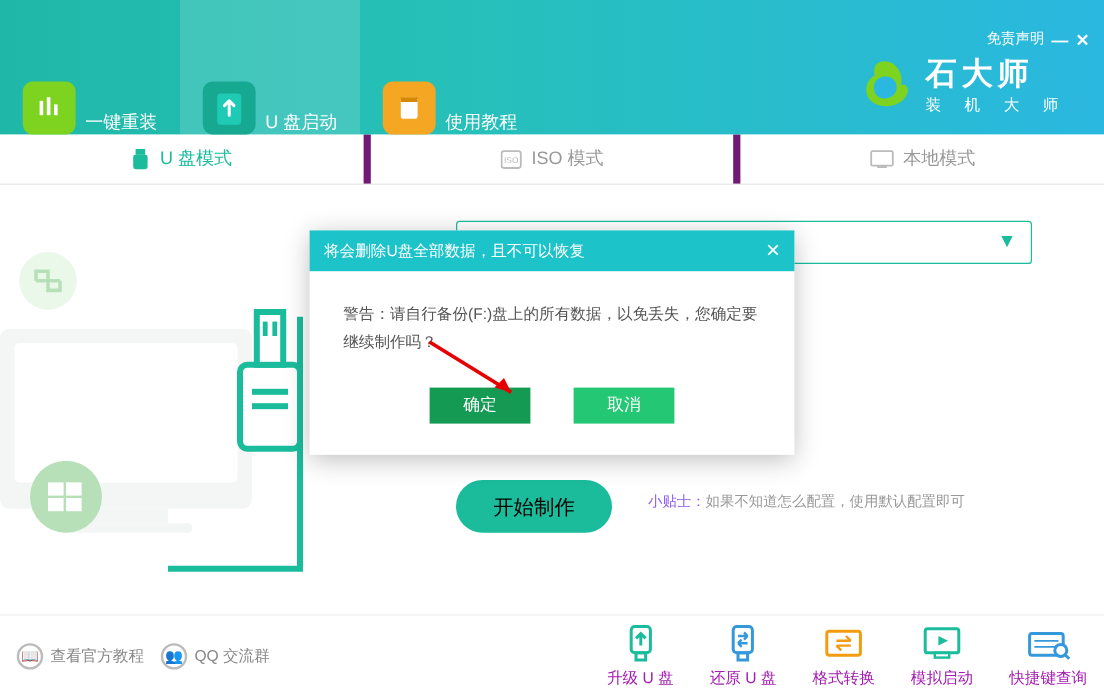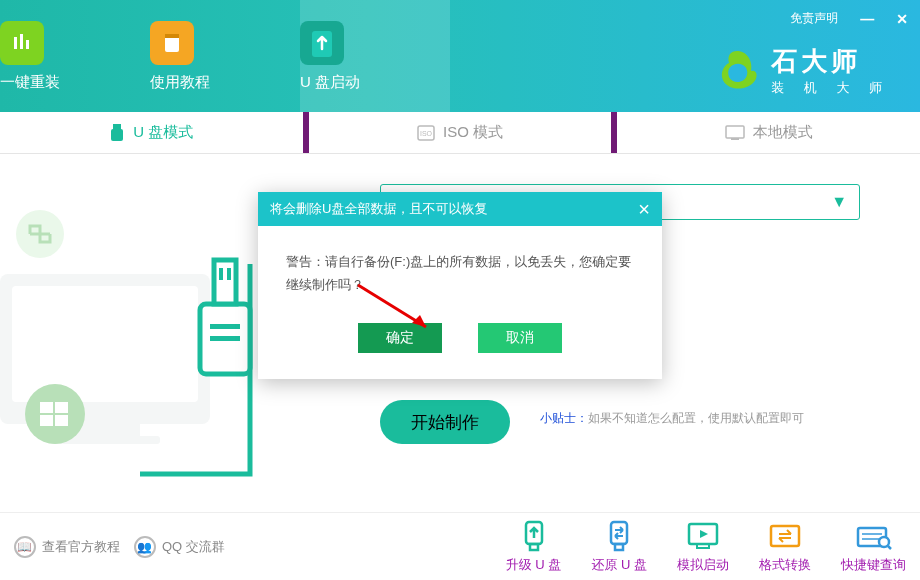--- a/index.html
+++ b/index.html
@@ -1,24 +1,24 @@
 <!DOCTYPE html>
 <html><head>
 <meta charset="utf-8">
 <style>
 * { margin: 0; padding: 0; box-sizing: border-box; font-family: "Microsoft YaHei", sans-serif; }
 body { width: 920px; height: 580px; background: #fff; position: relative; overflow: hidden; }
 
 .header { height: 112px; background: linear-gradient(90deg, #1fb8a8 0%, #26c0b8 40%, #2ab8e0 100%); display: flex; align-items: flex-start; position: relative; }
-.top-links { position: absolute; right: 12px; top: 10px; display: flex; align-items: center; gap: 22px; color: #fff; font-size: 12px; }
+.top-links { position: absolute; right: 12px; top: 24px; display: flex; align-items: center; gap: 6px; color: #fff; font-size: 12px; }
 .top-links span { cursor: pointer; }
 .win-min, .win-close { font-size: 14px; font-weight: bold; cursor: pointer; }
 
 .nav-tabs { display: flex; height: 100%; }
-.nav-tab { width: 150px; display: flex; flex-direction: column; align-items: flex-start; justify-content: center; color: #fff; font-size: 15px; cursor: pointer; gap: 8px; }
+.nav-tab { width: 150px; display: flex; flex-direction: row; align-items: flex-end; justify-content: center; color: #fff; font-size: 15px; cursor: pointer; gap: 8px; }
 .nav-tab.active { background: rgba(255,255,255,0.15); }
 .nav-icon { width: 44px; height: 44px; border-radius: 8px; display: flex; align-items: center; justify-content: center; }
 .nav-icon.green { background: #7ed321; }
 .nav-icon.orange { background: #f5a623; }
 
 .brand { position: absolute; right: 30px; top: 44px; display: flex; align-items: center; gap: 10px; }
 .brand-logo { width: 48px; height: 48px; }
 .brand-text { color: #fff; }
 .brand-title { font-size: 26px; font-weight: bold; letter-spacing: 4px; }
 .brand-sub { font-size: 13px; letter-spacing: 8px; }
@@ -29,21 +29,21 @@
 .mode-tab:last-child { border-right: none; }
 
 .content { position: relative; height: 358px; }
 .deco-left { position: absolute; left: 0; top: 30px; width: 280px; height: 320px; }
 
 .form-area { position: absolute; left: 380px; top: 30px; width: 500px; }
 .dropdown { width: 480px; height: 36px; border: 1px solid #1abc9c; border-radius: 3px; display: flex; align-items: center; justify-content: space-between; padding: 0 12px; margin-bottom: 20px; color: #555; cursor: pointer; }
 .dropdown .caret { color: #1abc9c; }
 .start-btn { width: 130px; height: 44px; background: #1abc9c; color: #000000; border: none; border-radius: 22px; font-size: 17px; cursor: pointer; position: absolute; left: 380px; top: 246px; }
 .tip { position: absolute; left: 540px; top: 256px; font-size: 12px; color: #999; }
-.tip .tip-label { color: #1d4ed8; }
+.tip .tip-label { color: #8b5cf6; }
 
 .footer { height: 68px; border-top: 1px solid #eee; display: flex; align-items: center; padding: 0 14px; justify-content: space-between; background: #fff; }
 .footer-left { display: flex; gap: 14px; }
 .footer-link { display: flex; align-items: center; gap: 6px; color: #888; font-size: 13px; cursor: pointer; }
 .footer-link-icon { width: 22px; height: 22px; border: 2px solid #bbb; border-radius: 50%; display: flex; align-items: center; justify-content: center; font-size: 12px; }
 .footer-actions { display: flex; gap: 30px; }
 .footer-action { display: flex; flex-direction: column; align-items: center; gap: 4px; color: #a21caf; font-size: 13px; cursor: pointer; }
 .footer-action-icon { width: 36px; height: 32px; color: #1abc9c; }
 
 .modal-overlay { position: absolute; inset: 0; display: flex; align-items: flex-start; justify-content: center; padding-top: 192px; }
@@ -70,37 +70,37 @@
     <div class="nav-tab">
       <div class="nav-icon green">
         <svg width="24" height="24" viewBox="0 0 24 24">
             <rect x="4" y="6" width="3" height="12" fill="#fff"></rect>
             <rect x="10" y="3" width="3" height="15" fill="#fff"></rect>
             <rect x="16" y="9" width="3" height="9" fill="#fff"></rect>
           </svg>
       </div>
       <span>一键重装</span>
     </div>
+    <div class="nav-tab active">
+      <div class="nav-icon" style="background:#17a892">
+        <svg width="28" height="32" viewBox="0 0 28 32">
+            <rect x="4" y="4" width="20" height="26" rx="3" fill="#1fcab5"></rect>
+            <path d="M14 10 L14 22 M14 10 L10 14 M14 10 L18 14" stroke="#fff" stroke-width="2.5" fill="none" stroke-linecap="round"></path>
+          </svg>
+      </div>
+      <span>U 盘启动</span>
+    </div>
     <div class="nav-tab">
       <div class="nav-icon orange">
         <svg width="24" height="24" viewBox="0 0 24 24">
             <rect x="5" y="3" width="14" height="18" rx="2" fill="#fff"></rect>
             <rect x="5" y="3" width="14" height="4" fill="#d48806"></rect>
           </svg>
       </div>
       <span>使用教程</span>
-    </div>
-    <div class="nav-tab active">
-      <div class="nav-icon" style="background:#17a892">
-        <svg width="28" height="32" viewBox="0 0 28 32">
-            <rect x="4" y="4" width="20" height="26" rx="3" fill="#1fcab5"></rect>
-            <path d="M14 10 L14 22 M14 10 L10 14 M14 10 L18 14" stroke="#fff" stroke-width="2.5" fill="none" stroke-linecap="round"></path>
-          </svg>
-      </div>
-      <span>U 盘启动</span>
     </div>
   </div>
   <div class="brand">
     <svg class="brand-logo" viewBox="0 0 48 48">
         <path d="M24 4 C34 4 40 14 38 24 C44 22 46 30 40 36 C34 42 22 44 14 38 C6 32 8 20 16 16 C14 8 18 4 24 4 Z" fill="#7ed321"></path>
         <path d="M20 18 C28 14 36 20 34 28 C32 36 20 38 16 30 C14 24 16 20 20 18 Z" fill="#2ab8e0"></path>
       </svg>
     <div class="brand-text">
       <div class="brand-title">石大师</div>
       <div class="brand-sub">装 机 大 师</div>
@@ -190,32 +190,32 @@
     <div class="footer-action">
       <svg class="footer-action-icon" viewBox="0 0 36 32">
           <rect x="10" y="2" width="16" height="22" rx="3" fill="none" stroke="#3498db" stroke-width="2.5"></rect>
           <rect x="14" y="24" width="8" height="6" fill="none" stroke="#3498db" stroke-width="2.5"></rect>
           <path d="M14 10 L22 10 M22 10 L19 7 M22 10 L19 13 M22 16 L14 16 M14 16 L17 13 M14 16 L17 19" stroke="#3498db" stroke-width="2" fill="none"></path>
         </svg>
       <span>还原 U 盘</span>
     </div>
     <div class="footer-action">
       <svg class="footer-action-icon" viewBox="0 0 36 32">
+          <rect x="4" y="6" width="28" height="20" rx="2" fill="none" stroke="#f39c12" stroke-width="2.5"></rect>
+          <path d="M12 14 L24 14 M24 14 L20 10 M24 18 L12 18 M12 18 L16 22" stroke="#f39c12" stroke-width="2" fill="none"></path>
+        </svg>
+      <span>格式转换</span>
+    </div>
+    <div class="footer-action">
+      <svg class="footer-action-icon" viewBox="0 0 36 32">
           <rect x="4" y="4" width="28" height="20" rx="2" fill="none" stroke="#1abc9c" stroke-width="2.5"></rect>
           <rect x="12" y="24" width="12" height="4" fill="none" stroke="#1abc9c" stroke-width="2"></rect>
           <path d="M15 10 L23 14 L15 18 Z" fill="#1abc9c"></path>
         </svg>
       <span>模拟启动</span>
-    </div>
-    <div class="footer-action">
-      <svg class="footer-action-icon" viewBox="0 0 36 32">
-          <rect x="4" y="6" width="28" height="20" rx="2" fill="none" stroke="#f39c12" stroke-width="2.5"></rect>
-          <path d="M12 14 L24 14 M24 14 L20 10 M24 18 L12 18 M12 18 L16 22" stroke="#f39c12" stroke-width="2" fill="none"></path>
-        </svg>
-      <span>格式转换</span>
     </div>
     <div class="footer-action">
       <svg class="footer-action-icon" viewBox="0 0 36 32">
           <rect x="2" y="8" width="28" height="18" rx="2" fill="none" stroke="#3498db" stroke-width="2.5"></rect>
           <line x1="6" y1="14" x2="26" y2="14" stroke="#3498db" stroke-width="1.5"></line>
           <line x1="6" y1="19" x2="26" y2="19" stroke="#3498db" stroke-width="1.5"></line>
           <circle cx="28" cy="22" r="5" fill="#fff" stroke="#3498db" stroke-width="2.5"></circle>
           <line x1="32" y1="26" x2="35" y2="29" stroke="#3498db" stroke-width="2.5"></line>
         </svg>
       <span>快捷键查询</span>

